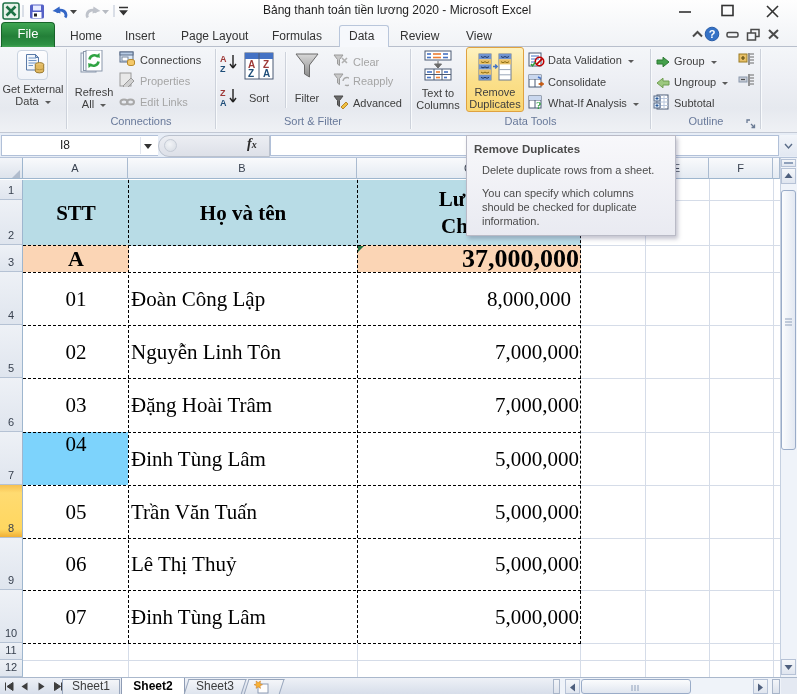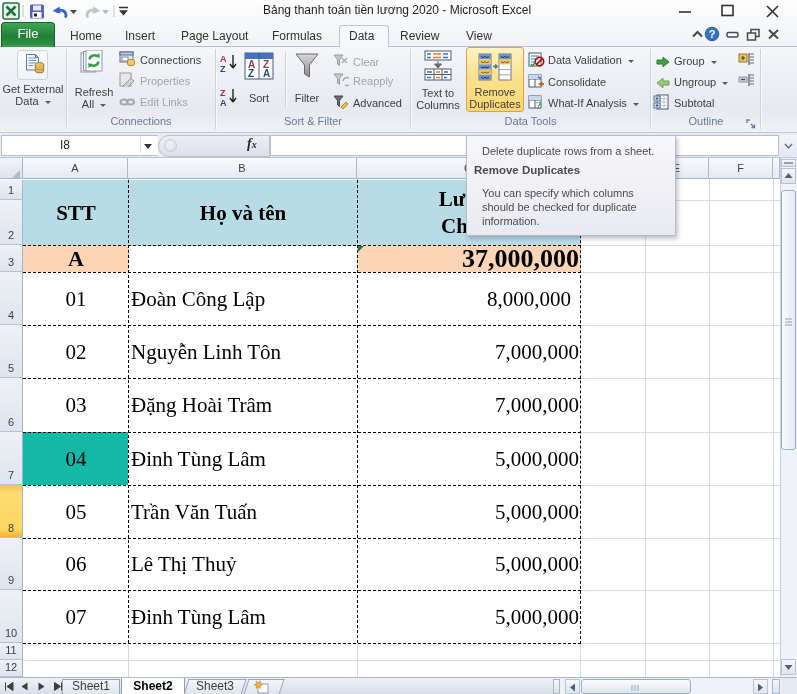--- a/index.html
+++ b/index.html
@@ -400,21 +400,21 @@
     </div>
     <div class="abs" style="left:23px;top:220px;width:106px;height:55px;background:#fff;margin:0;display:flex;font-family:'Liberation Serif',serif;font-size:21px;align-items:center;justify-content:center">
       <span>03</span>
     </div>
     <div class="abs" style="left:128px;top:220px;width:230px;height:55px;background:#fff;margin:0;display:flex;font-family:'Liberation Serif',serif;font-size:21px;align-items:center">
       <span style="margin-left:3px">Đặng Hoài Trâm</span>
     </div>
     <div class="abs" style="left:357px;top:220px;width:224px;height:55px;background:#fff;margin:0;display:flex;font-family:'Liberation Serif',serif;font-size:21px;align-items:center;justify-content:flex-end">
       <span style="margin-right:2px">7,000,000</span>
     </div>
-    <div class="abs" style="left:23px;top:274px;width:106px;height:54px;background:#14b8a6;margin:0;display:flex;font-family:'Liberation Serif',serif;font-size:21px;align-items:center;justify-content:center">
+    <div class="abs" style="left:23px;top:274px;width:106px;height:54px;background:#7dd3fc;margin:0;display:flex;font-family:'Liberation Serif',serif;font-size:21px;align-items:flex-start;justify-content:center">
       <span>04</span>
     </div>
     <div class="abs" style="left:128px;top:274px;width:230px;height:54px;background:#fff;margin:0;display:flex;font-family:'Liberation Serif',serif;font-size:21px;align-items:center">
       <span style="margin-left:3px">Đinh Tùng Lâm</span>
     </div>
     <div class="abs" style="left:357px;top:274px;width:224px;height:54px;background:#fff;margin:0;display:flex;font-family:'Liberation Serif',serif;font-size:21px;align-items:center;justify-content:flex-end">
       <span style="margin-right:2px">5,000,000</span>
     </div>
     <div class="abs" style="left:23px;top:327px;width:106px;height:54px;background:#fff;margin:0;display:flex;font-family:'Liberation Serif',serif;font-size:21px;align-items:center;justify-content:center">
       <span>05</span>
@@ -508,16 +508,16 @@
         </g>
       </svg></div>
     <div class="abs" style="left:753px;top:1px;width:15px;height:15px;background:linear-gradient(#f5f7fa,#dfe5ef);border:1px solid #b6c2d6"><svg width="13" height="13">
         <path d="M4 2.5 l5 4 l-5 4" fill="#4e5f7d"></path>
       </svg></div>
     <div class="abs" style="left:772px;top:1px;width:8px;height:15px;background:linear-gradient(#f3f5f9,#dce2ec);border:1px solid #a8b5c9"></div>
     <div class="abs" style="left:781px;top:0px;width:16px;height:17px;background:#e4e9f2"></div>
   </div>
 
 <div class="abs" id="tooltip" style="left:466px;top:135px;width:210px;height:101px;background:linear-gradient(#f8f8fb,#e9eaf1);border:1px solid #b9bac6;box-shadow:2px 3px 4px rgba(90,90,120,.35)">
+<div style="margin:7px 0 0 7px;font-size:11.5px;font-weight:bold;color:#4c4c4c">Remove Duplicates</div>
 <div style="margin:9px 0 0 15px;font-size:11px;color:#4c4c4c">Delete duplicate rows from a sheet.</div>
-<div style="margin:7px 0 0 7px;font-size:11.5px;font-weight:bold;color:#4c4c4c">Remove Duplicates</div>
 <div style="margin:10px 14px 0 15px;font-size:11px;color:#4c4c4c;line-height:14px">You can specify which columns should be checked for duplicate information.</div>
 </div>
 
 </body></html>

